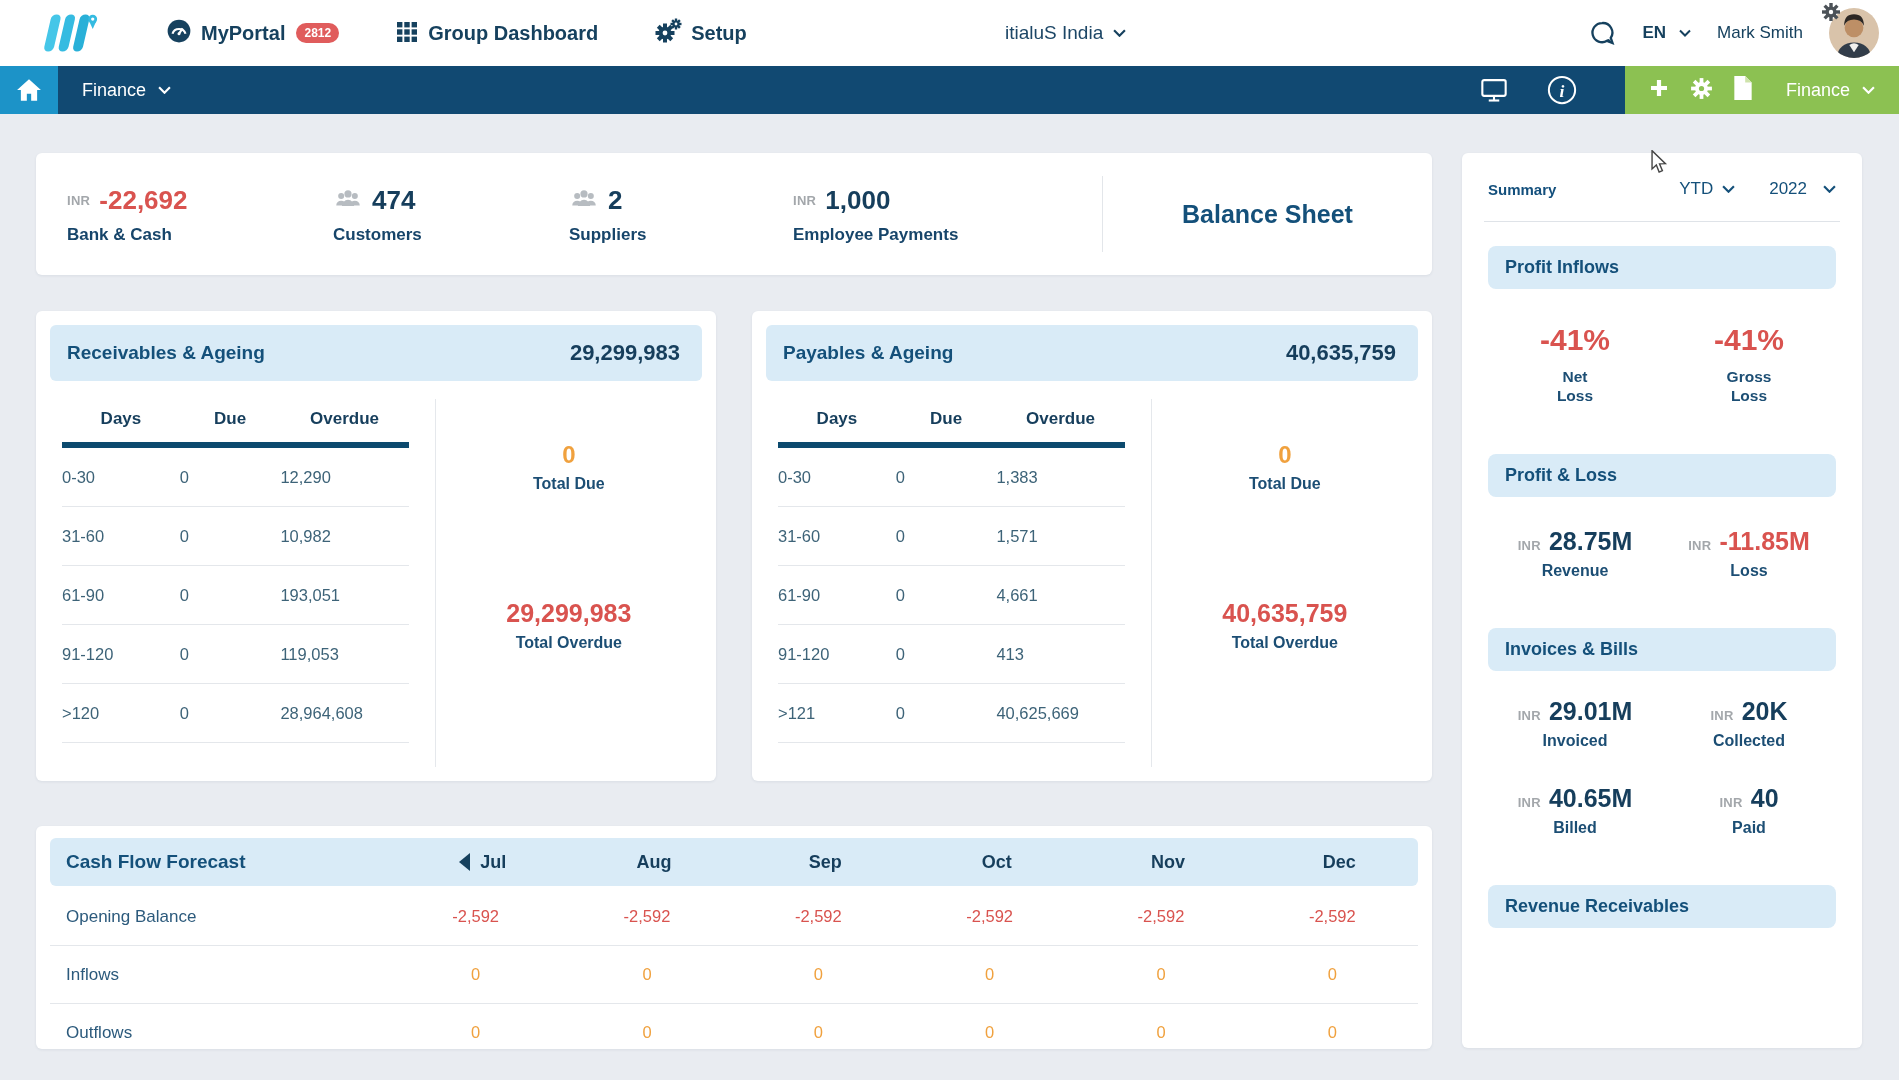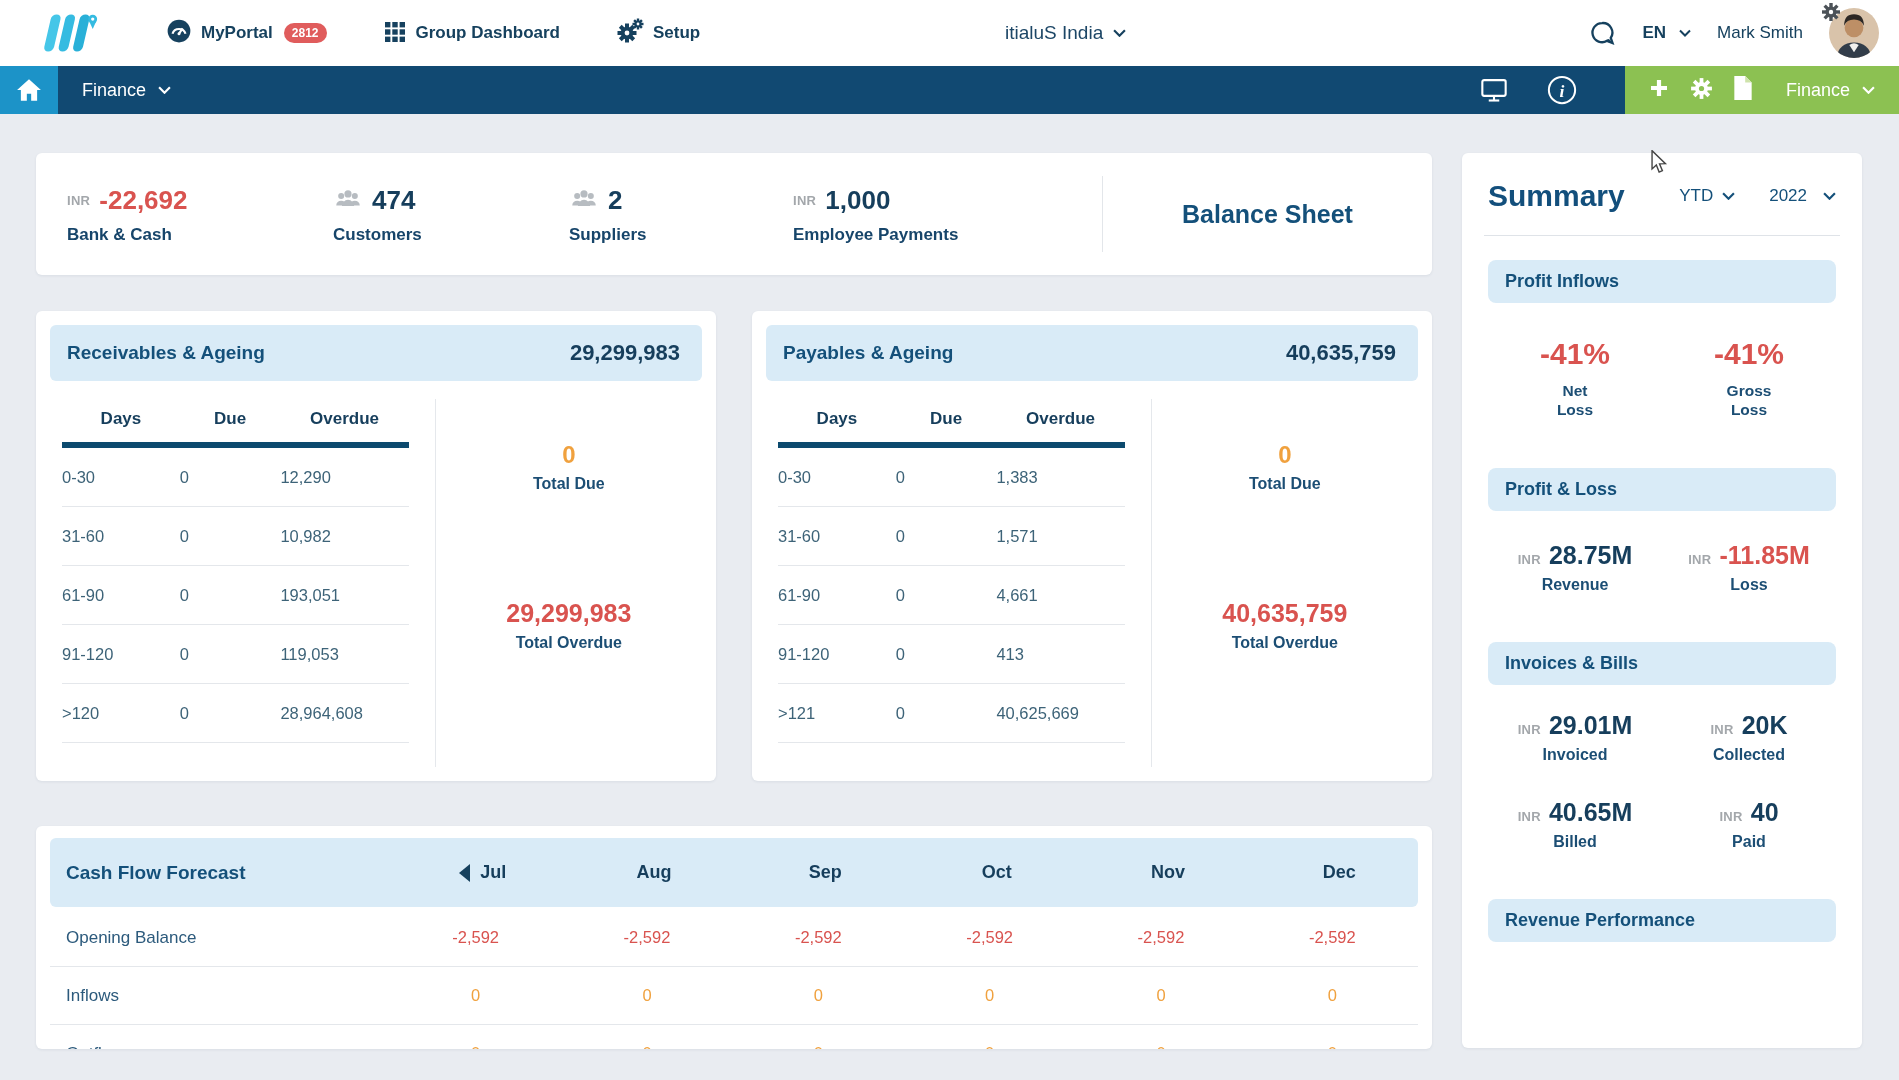--- a/index.html
+++ b/index.html
@@ -8,21 +8,21 @@
     --page-bg:#e9ecf1; --cell-text:#3d6378; --sep:#e4e7eb;
   }
   *{box-sizing:border-box; margin:0; padding:0;}
   html,body{width:1899px; height:1080px; overflow:hidden;}
   body{font-family:"Liberation Sans","DejaVu Sans",sans-serif; background:var(--page-bg); position:relative;}
 
   
   .topbar{height:66px; background:#ffffff; display:flex; align-items:center; padding:0 20px 0 36px; position:relative; z-index:5;}
   .logo{display:flex; align-items:center; margin-right:64px;}
   .nav-item{display:flex; align-items:center; gap:9px; margin-right:56px; cursor:pointer;}
-  .nav-item .lbl{font-size:17px; font-weight:700; color:#16415e;}
+  .nav-item .lbl{font-size:20px; font-weight:700; color:#16415e;}
   .badge{background:#e05c5c; color:#fff; font-size:12px; font-weight:700; border-radius:10px; padding:3px 8px; margin-left:2px;}
   .company{position:absolute; left:1005px; display:flex; align-items:center; gap:10px; font-size:19px; color:#1d4citecap;} 
   .company .lbl{font-size:19px; color:#1c4666;}
   .top-right{margin-left:auto; display:flex; align-items:center; gap:26px;}
   .lang{display:flex; align-items:center; gap:13px; font-size:17px; font-weight:600; color:#16415e; cursor:pointer;}
   .user-name{font-size:17px; color:#16415e;}
   .avatar-wrap{position:relative; width:50px; height:50px;}
   .avatar{width:50px; height:50px; border-radius:50%; overflow:hidden; display:block;}
   .avatar-gear{position:absolute; top:-8px; left:-10px; z-index:2;}
 
@@ -68,33 +68,33 @@
   .total-due{margin-top:42px; text-align:center;}
   .total-due .v{font-size:24px; font-weight:700; color:var(--orange);}
   .total-due .l{font-size:16px; font-weight:700; color:#1c4e74; margin-top:6px;}
   .total-overdue{margin-top:106px; text-align:center;}
   .total-overdue .v{font-size:25px; font-weight:700; color:var(--red);}
   .total-overdue .l{font-size:16px; font-weight:700; color:#1c4e74; margin-top:6px;}
 
   
   .cashflow-card{height:223px; padding:12px 14px; overflow:hidden;}
   .cf-grid{display:grid; grid-template-columns:340px repeat(6,1fr);}
-  .cf-head{background:var(--panel-blue); border-radius:6px; height:69px; align-items:center; margin-bottom:2px;gap:14px;}
+  .cf-head{background:var(--panel-blue); border-radius:6px; height:48px; align-items:center; margin-bottom:2px;gap:14px;}
   .cf-head .cf-title{font-size:19px; font-weight:700; color:var(--title-blue); padding-left:16px;}
   .cf-head .cf-month{font-size:18px; font-weight:700; color:var(--value-dark); text-align:center; display:flex; align-items:center; justify-content:center; gap:10px;}
   .cf-row{height:58px; align-items:center; border-bottom:1px solid var(--sep);}
   .cf-row .cf-label{font-size:17px; color:#2c5a7c; padding-left:16px;}
   .cf-row .cf-val{font-size:16.5px; text-align:center;}
   .cf-val.neg{color:var(--red);} .cf-val.zero{color:var(--orange);}
   .month-arrow{width:0; height:0; border-top:9px solid transparent; border-bottom:9px solid transparent; border-right:11px solid #16415e; display:inline-block;}
 
   
   .summary-card{width:400px; height:895px; flex:none; padding:26px 26px 0 26px; overflow:hidden;}
   .summary-head{display:flex; align-items:center;}
-  .summary-title{font-size:30px; font-weight:600; color:#134f7c;}
+  .summary-title{font-size:15px; font-weight:600; color:#134f7c;}
   .dd{display:flex; align-items:center; gap:9px; font-size:17px; color:var(--title-blue); cursor:pointer;}
   .dd.period{margin-left:auto;} .dd.year{margin-left:34px;gap:16px;}
   .summary-divider{border:none; border-top:1px solid #dfe3e8; margin:22px -4px 0 -4px;}
   .section-head{background:var(--panel-blue); border-radius:8px; padding:11px 17px; font-size:18px; font-weight:700; color:var(--title-blue);}
   .sec-pm{margin-top:24px;} .sec{margin-top:48px;}
   .pct-row{display:flex; margin-top:34px;}
   .pct-col{width:50%; display:flex; flex-direction:column; align-items:center;}
   .pct-val{font-size:30px; font-weight:700; color:var(--red);}
   .pct-lbl{font-size:15.5px; font-weight:600; color:#1c4e74; margin-top:10px; width:58px; text-align:center; line-height:1.25;}
   .inr-row{display:flex; margin-top:30px;}
@@ -580,21 +580,21 @@
       </div>
       <div class="inr-col">
         <div class="inr-top">
           <span class="inr">INR</span>
           <span class="inr-val">40</span>
         </div>
         <div class="inr-lbl">Paid</div>
       </div>
     </div>
 
-    <div class="section-head sec">Revenue Performance</div>
+    <div class="section-head sec">Revenue Receivables</div>
 
   </aside>
 </div>
 
 <span class="cursor">
   <svg width="22" height="24" viewBox="0 0 13 19">
     <path d="M1 0.5 L1 15 L4.4 11.9 L6.6 17.5 L9.2 16.4 L6.9 11 L11.6 10.8 Z" fill="#fff" stroke="#444" stroke-width="1.1"></path>
   </svg>
 </span>
 

